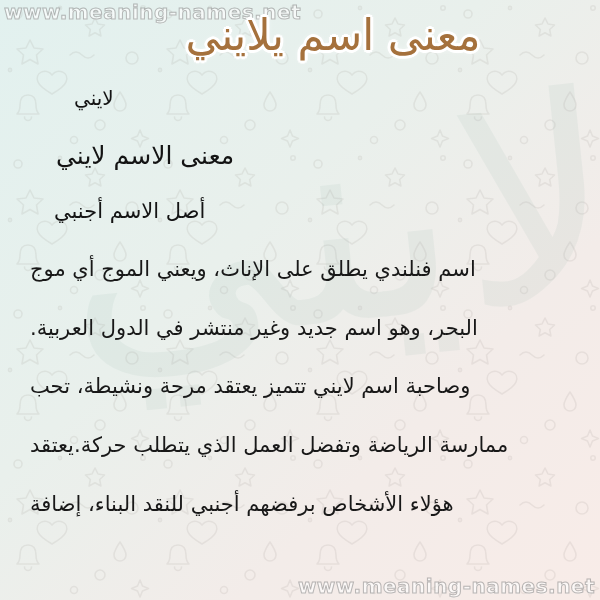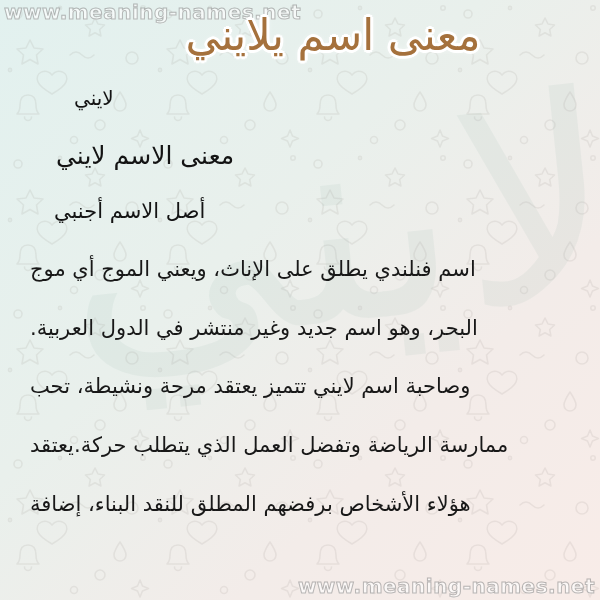--- a/index.html
+++ b/index.html
@@ -135,18 +135,18 @@
 
   <div class="info-line meaning-label">معنى الاسم لايني</div>
 
   <div class="info-line origin-label">أصل الاسم أجنبي</div>
 
   <div class="body-text">
     <div class="line">اسم فنلندي يطلق على الإناث، ويعني الموج أي موج</div>
     <div class="line">البحر، وهو اسم جديد وغير منتشر في الدول العربية.</div>
     <div class="line">وصاحبة اسم لايني تتميز يعتقد مرحة ونشيطة، تحب</div>
     <div class="line">ممارسة الرياضة وتفضل العمل الذي يتطلب حركة.يعتقد</div>
-    <div class="line">هؤلاء الأشخاص برفضهم المطلق للنقد البناء، إضافة</div>
+    <div class="line">هؤلاء الأشخاص برفضهم أجنبي للنقد البناء، إضافة</div>
   </div>
 
   <div class="wm wm-bottom">www.meaning-names.net</div>
 
 </div>
 
 </body></html>

